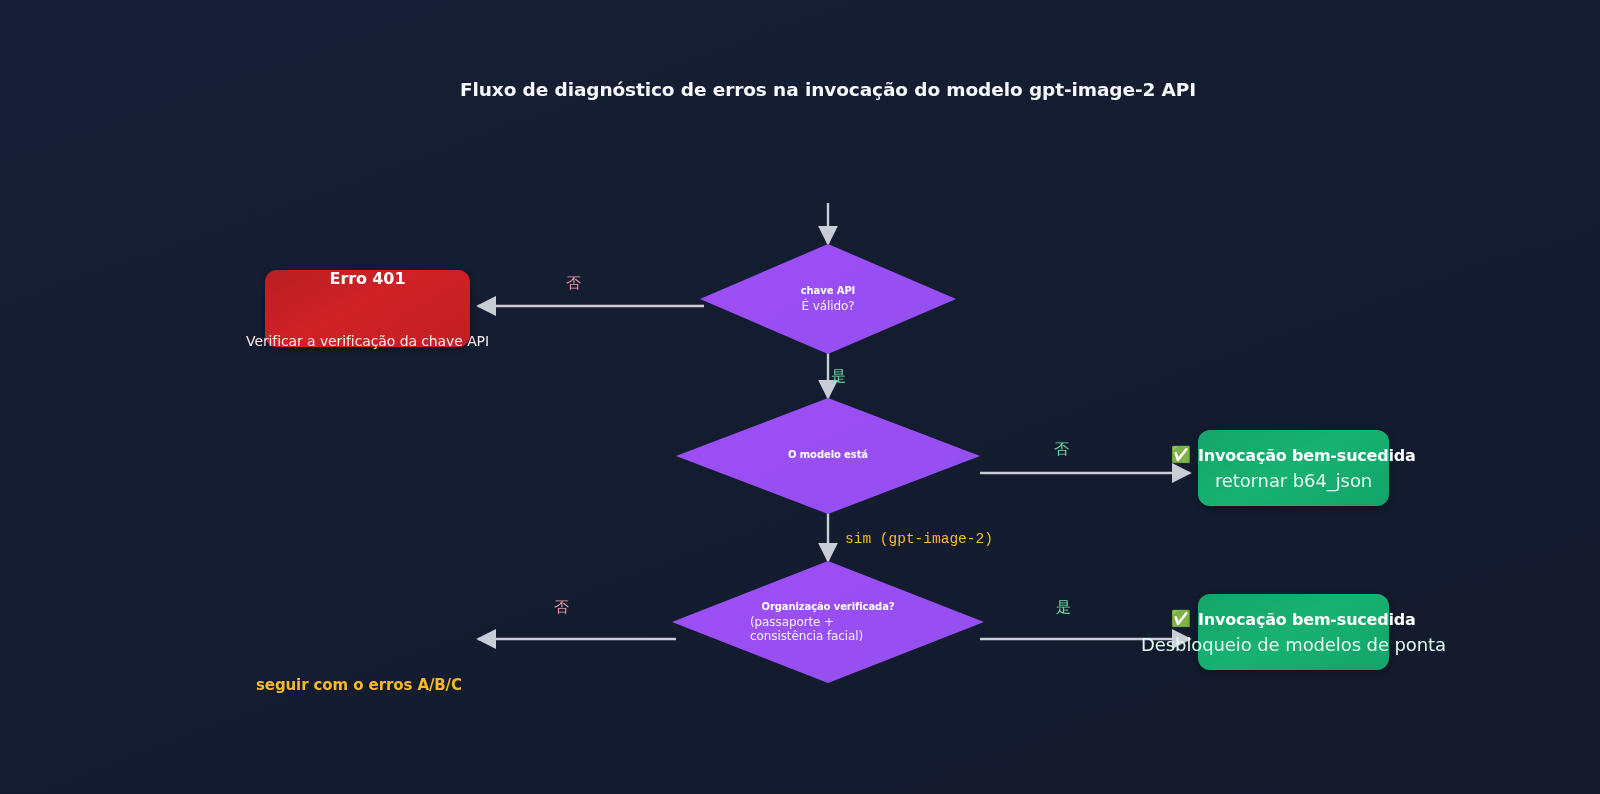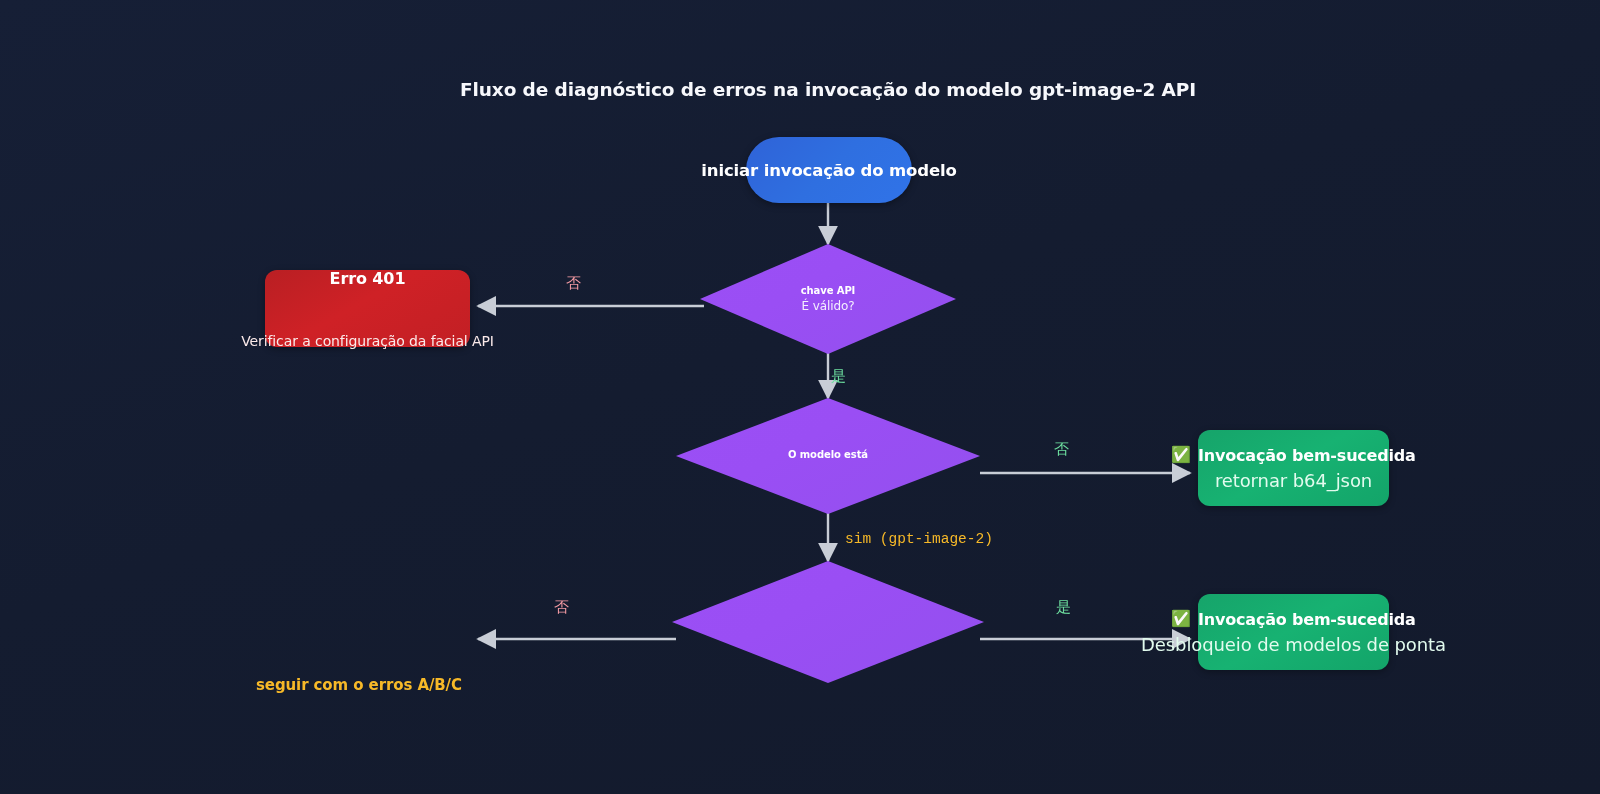--- a/index.html
+++ b/index.html
@@ -226,54 +226,55 @@
 
     <line x1="800" y1="513" x2="800" y2="561" stroke="#c8cdd6" stroke-width="2.4" marker-end="url(#arrow)"></line>
 
     <line x1="648" y1="639" x2="450" y2="639" stroke="#c8cdd6" stroke-width="2.4" marker-end="url(#arrow)"></line>
 
     <line x1="952" y1="639" x2="1162" y2="639" stroke="#c8cdd6" stroke-width="2.4" marker-end="url(#arrow)"></line>
   </svg>
 
   <div id="nodes">
 
-    <div class="node pill" style="left:718px; top:137px; width:166px; height:66px;">
-      <div class="lbl-main">iniciar invocação do modelo</div>
-    </div>
 
     <div class="diamond-wrap" style="left:672px; top:244px; width:256px; height:110px;">
       <div class="diamond-shape"></div>
       <div class="diamond-text">
         <div class="lbl-main">chave API</div>
         <div class="lbl-sub">É válido?</div>
       </div>
     </div>
 
     <div class="node box-error" style="left:237px; top:270px; width:205px; height:77px;">
       <div class="lbl-main">Erro 401</div>
-      <div class="lbl-sub">Verificar a configuração da facial API</div>
+      <div class="lbl-sub">Verificar a verificação da chave API</div>
     </div>
 
     <div class="diamond-wrap" style="left:648px; top:398px; width:304px; height:116px;">
       <div class="diamond-shape"></div>
       <div class="diamond-text">
         <div class="lbl-main">O modelo está</div>
       </div>
     </div>
 
     <div class="node box-success" style="left:1170px; top:430px; width:191px; height:76px;">
       <div class="lbl-main">
         <span class="check-badge">✅</span>
         <span>Invocação bem-sucedida</span>
       </div>
       <div class="lbl-sub">retornar b64_json</div>
     </div>
 
     <div class="diamond-wrap" style="left:644px; top:561px; width:312px; height:122px;">
       <div class="diamond-shape"></div>
+      <div class="diamond-text">
+        <div class="lbl-main">Organização verificada?</div>
+        <div class="lbl-sub">(passaporte + consistência facial)</div>
+      </div>
     </div>
 
 
     <div class="node box-success" style="left:1170px; top:594px; width:191px; height:76px;">
       <div class="lbl-main">
         <span class="check-badge">✅</span>
         <span>Invocação bem-sucedida</span>
       </div>
       <div class="lbl-sub">Desbloqueio de modelos de ponta</div>
     </div>

